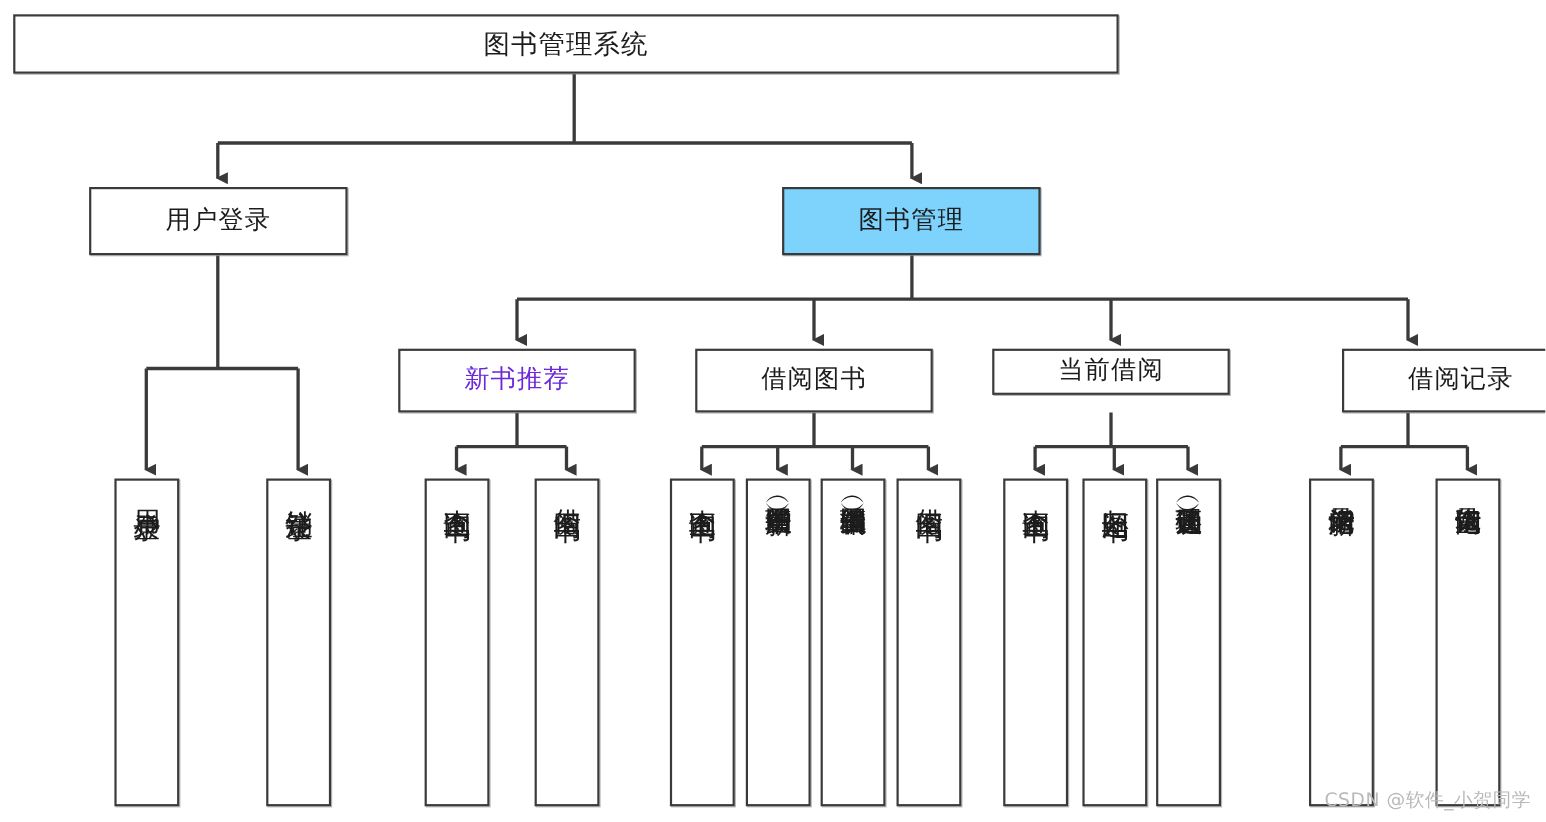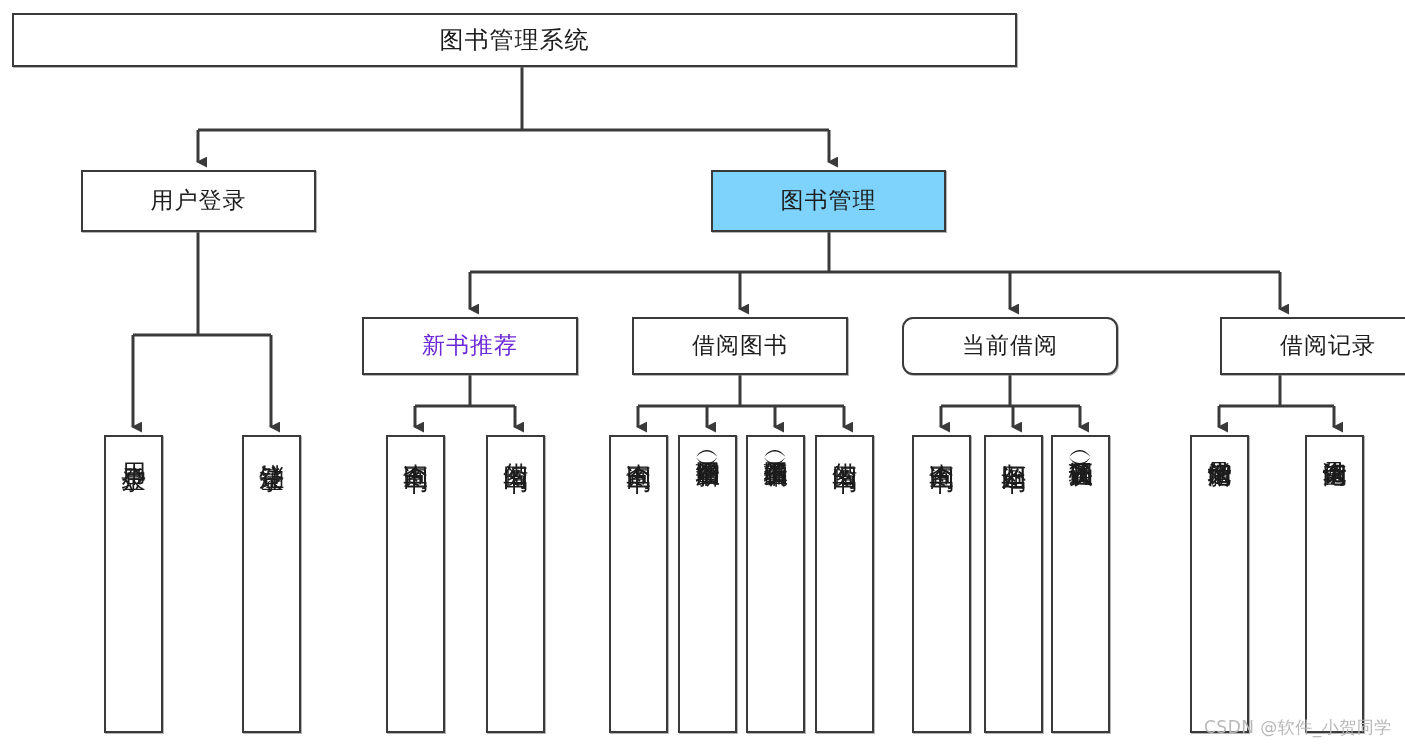--- a/index.html
+++ b/index.html
@@ -146,21 +146,21 @@
   <div class="node h" style="left: 711px; top: 170px; width: 235px; height: 62px; border-color: rgb(58, 58, 58); background: #7dd3fc; color: rgb(28, 28, 28);">
     <span class="label">图书管理</span>
   </div>
 
   <div class="node h" style="left: 362px; top: 317px; width: 216px; height: 58px; border-color: rgb(58, 58, 58); background: rgb(255, 255, 255); color: #6d28d9;">
     <span class="label">新书推荐</span>
   </div>
   <div class="node h" style="left: 632px; top: 317px; width: 216px; height: 58px; border-color: rgb(58, 58, 58); background: rgb(255, 255, 255); color: rgb(28, 28, 28);">
     <span class="label">借阅图书</span>
   </div>
-  <div class="node h" style="left: 902px; top: 317px; width: 216px; height: 58px; border-color: rgb(58, 58, 58); background: rgb(255, 255, 255); color: rgb(28, 28, 28); border-radius: 11px;">
+  <div class="node h" style="left: 902px; top: 317px; width: 216px; height: 42px; border-color: rgb(58, 58, 58); background: rgb(255, 255, 255); color: rgb(28, 28, 28);">
     <span class="label">当前借阅</span>
   </div>
   <div class="node h" style="left: 1172px; top: 317px; width: 216px; height: 58px; border-color: rgb(58, 58, 58); background: rgb(255, 255, 255); color: rgb(28, 28, 28); margin-left: 48px;">
     <span class="label">借阅记录</span>
   </div>
 
   <div class="node v" style="left: 104px; top: 435px; width: 59px; height: 298px; border-color: rgb(58, 58, 58); background: rgb(255, 255, 255); color: rgb(28, 28, 28);">
     <span class="label">用户登录</span>
   </div>
   <div class="node v" style="left: 242px; top: 435px; width: 59px; height: 298px; border-color: rgb(58, 58, 58); background: rgb(255, 255, 255); color: rgb(28, 28, 28);">

